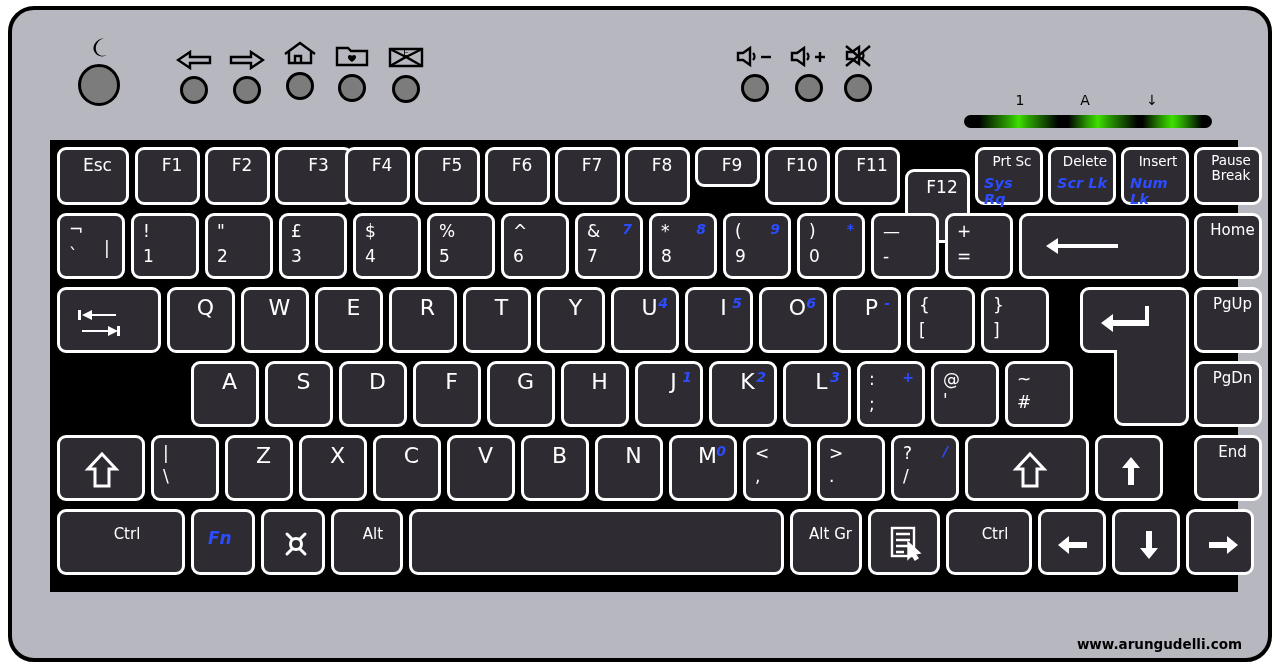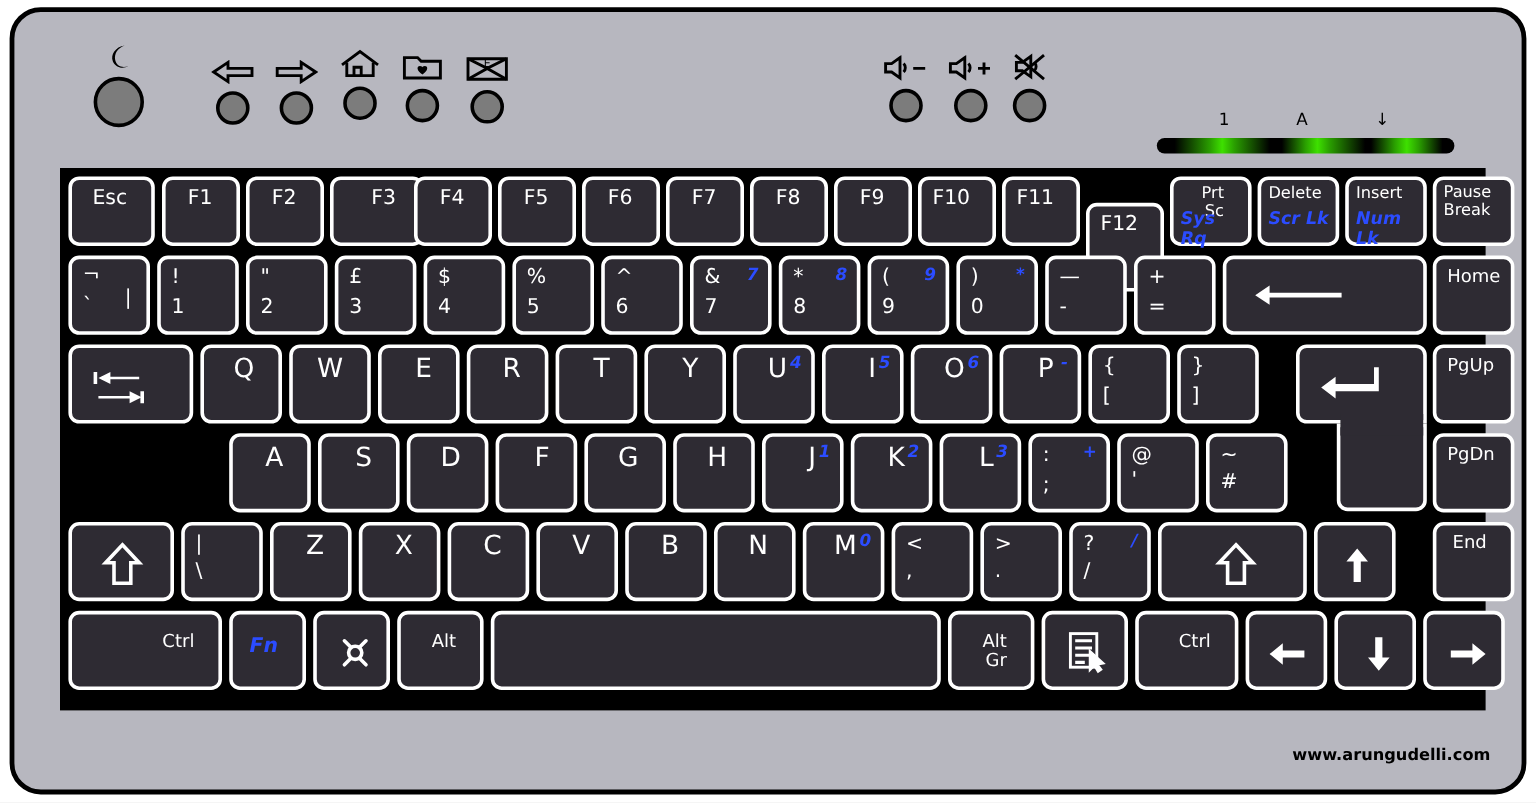--- a/index.html
+++ b/index.html
@@ -55,23 +55,23 @@
   .keybed { position: absolute; left: 38px; top: 130px;
             width: 1188px; height: 452px; background: #000; }
   .key {
     position: absolute;
     background: #2e2b33;
     border: 3px solid #ffffff;
     border-radius: 9px;
     color: #ffffff;
   }
   .key .legend {
-    position: absolute; left: 8px; top: 4px; right: 20px;
+    position: absolute; left: 8px; top: 4px; right: 0;
     font-size: 17px; line-height: 1.08; white-space: pre-line;
-    text-align: right;
+    text-align: center;
   }
   .key .legend.mini { font-size: 15px; }
   .key .legend.tiny { font-size: 13.5px; }
   .key .alt {
     position: absolute; right: 8px; top: 5px;
     color: #2b4cff; font-style: italic; font-size: 14px; font-weight: bold;
   }
   .key .fnline {
     position: absolute; left: 8px; top: 23px; right: 4px;
     color: #2b4cff; font-style: italic; font-weight: bold; font-size: 14.5px;
@@ -86,21 +86,21 @@
 
   
   .enter-top, .enter-bot {
     position: absolute; background: #2e2b33; border: 3px solid #fff;
   }
   .enter-top { border-radius: 9px 9px 0 9px; }
   .enter-bot { border-radius: 0 0 9px 9px; }
   .enter-patch { position: absolute; background: #2e2b33; }
 
   .wm {
-    position: absolute; right: 26px; bottom: 21px;
+    position: absolute; right: 26px; bottom: 6px;
     font-size: 13.5px; font-weight: bold; color: #000;
     font-family: "DejaVu Sans", sans-serif;
   }
 </style>
 </head>
 <body>
 
 <div id="stage">
   <div class="chassis">
 
@@ -231,21 +231,21 @@
         </div>
       <div class="key" style="left:435px; top:7px; width:65px;  height:58px;">
           <span class="legend tl">F6</span>
         </div>
       <div class="key" style="left:505px; top:7px; width:65px;  height:58px;">
           <span class="legend tl">F7</span>
         </div>
       <div class="key" style="left:575px; top:7px; width:65px;  height:58px;">
           <span class="legend tl">F8</span>
         </div>
-      <div class="key" style="left:645px; top:7px; width:65px;  height:58px;">
+      <div class="key" style="left:645px; top:7px; width:65px;  height:40px;">
           <span class="legend tl">F9</span>
         </div>
       <div class="key" style="left:715px; top:7px; width:65px;  height:58px;">
           <span class="legend tl">F10</span>
         </div>
       <div class="key" style="left:785px; top:7px; width:65px;  height:58px;">
           <span class="legend tl">F11</span>
         </div>
       <div class="key" style="left:855px; top:7px; width:65px;  height:74px;margin-top:22px;">
           <span class="legend tl">F12</span>

